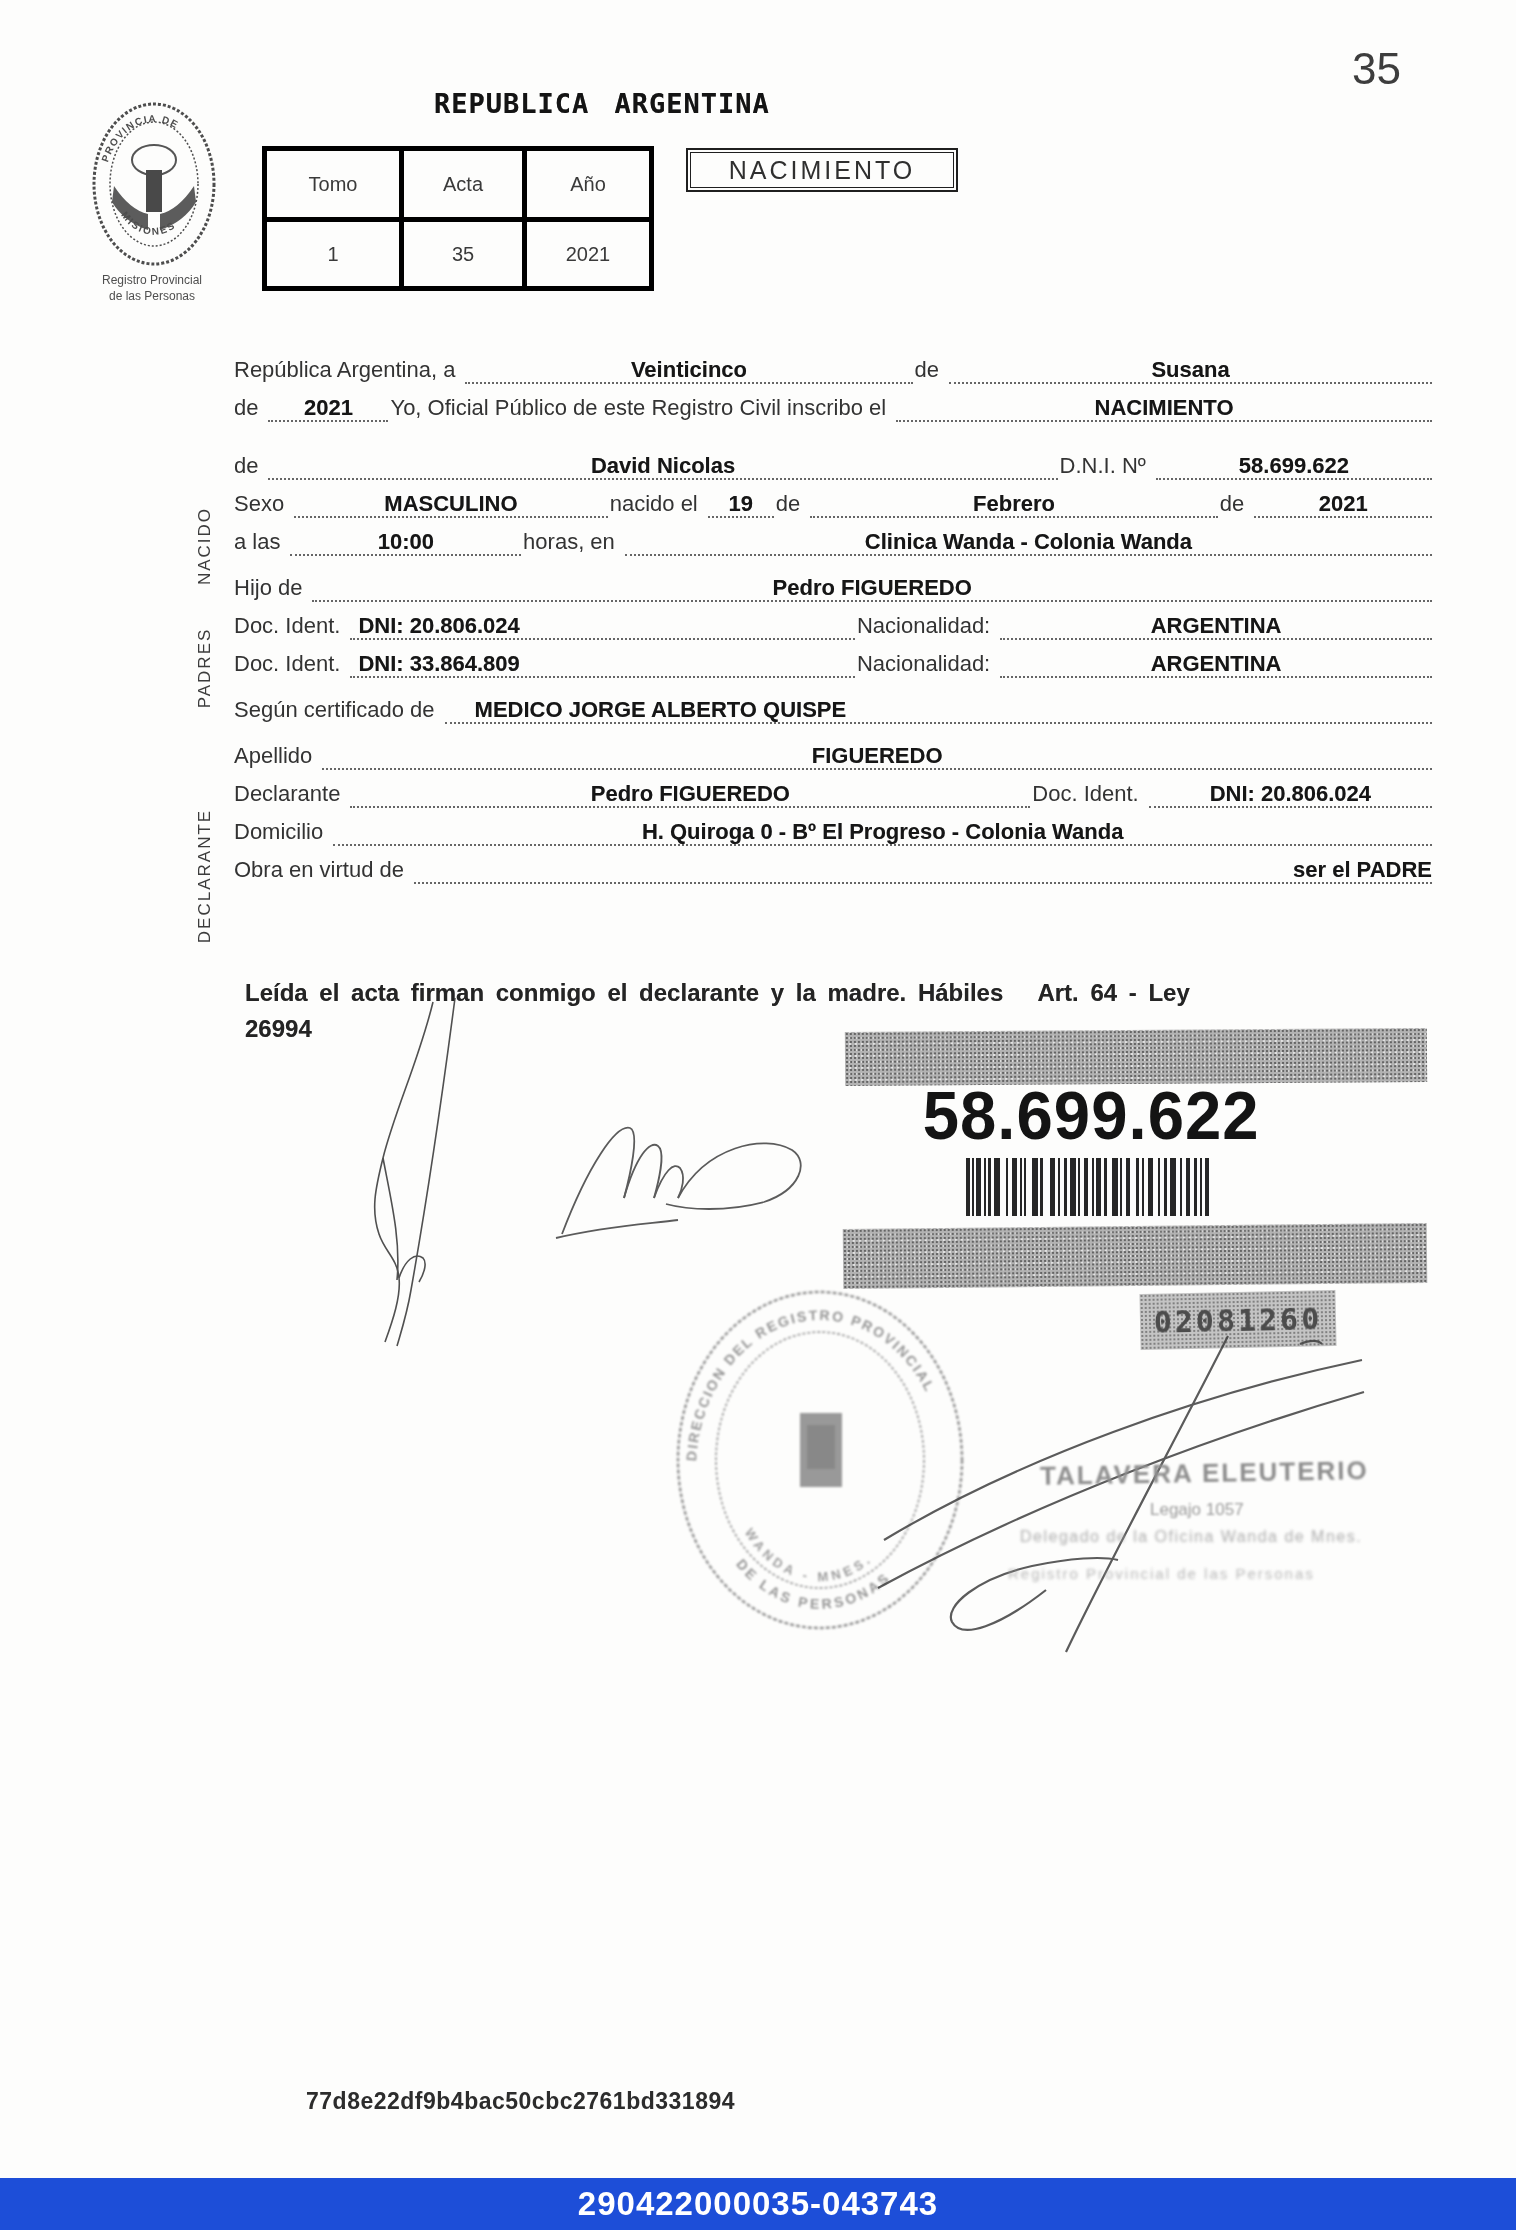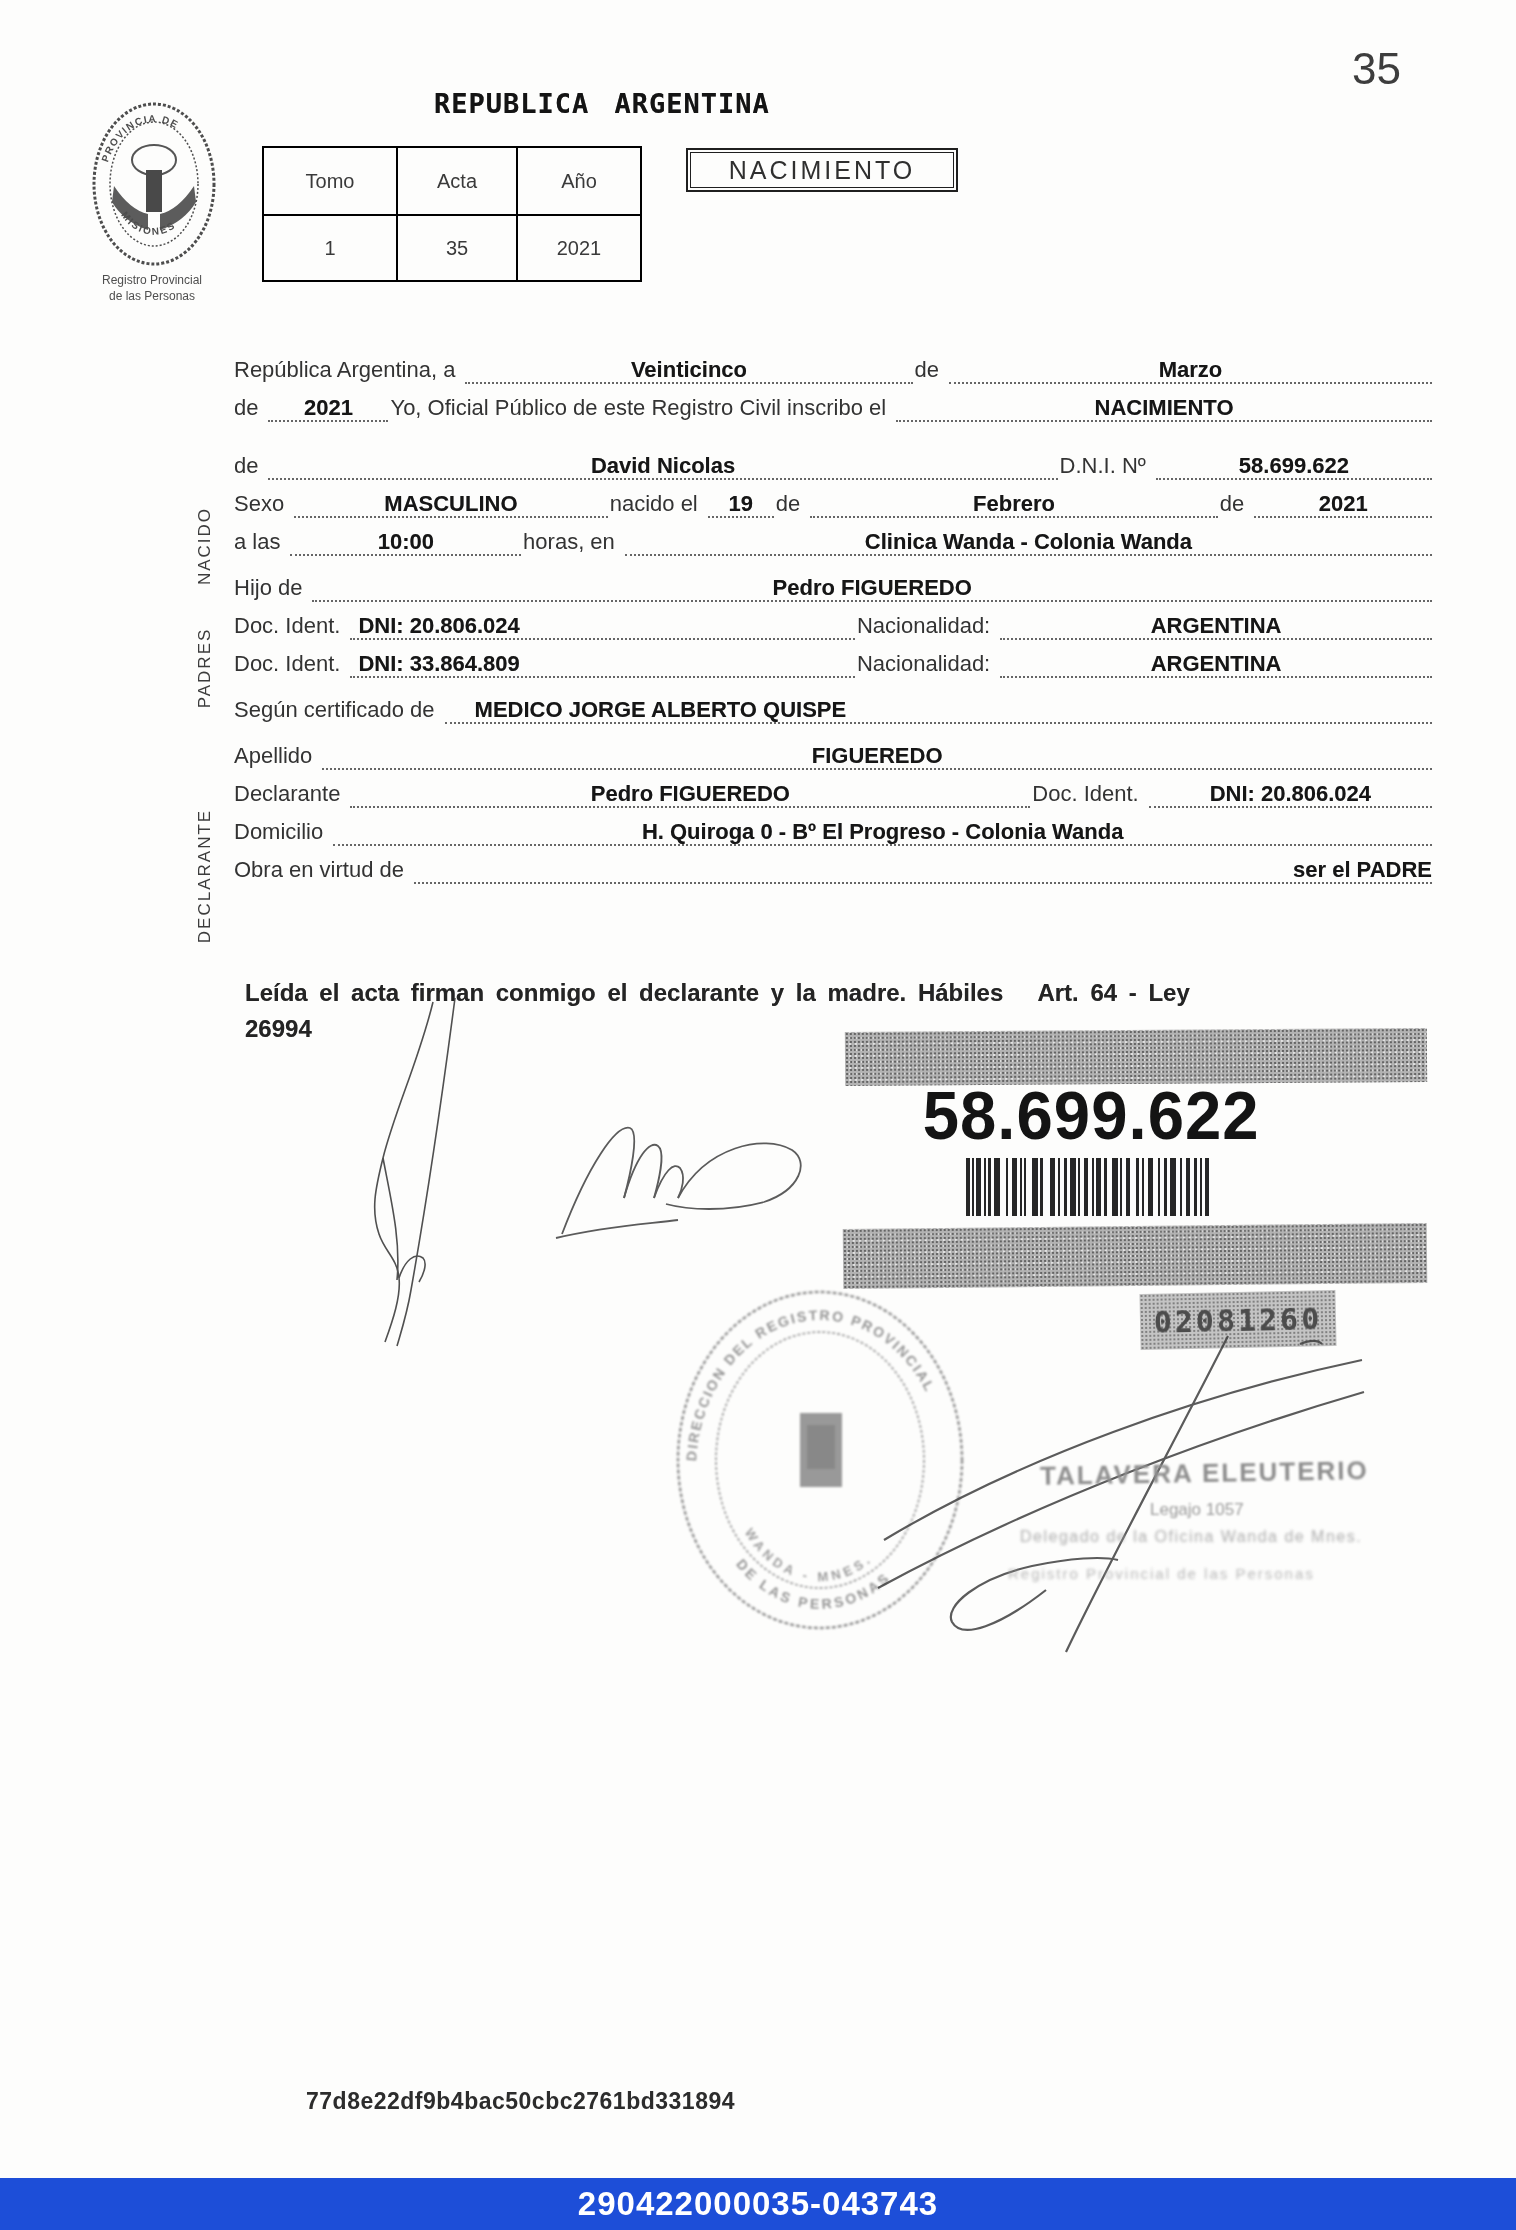--- a/index.html
+++ b/index.html
@@ -18,21 +18,21 @@
     font-size:12px; line-height:1.35; color:#4f4f4f; }
 
   
   .title { left:434px; top:88px; white-space:nowrap;
     font-family:"DejaVu Sans Mono", monospace; font-weight:bold;
     font-size:27px; letter-spacing:1px; word-spacing:8px; color:#141414;
     text-shadow:0 0 .6px rgba(0,0,0,.5); }
 
   
   .acta-table { left:262px; top:146px; border-collapse:collapse; }
-  .acta-table td { border:2px solid #000000; text-align:center; padding:16px;
+  .acta-table td { border:5px solid #000000; text-align:center; padding:16px;
     font-size:20px; color:#3a3a3a; }
   .acta-table tr:first-child td { height:34px; }
   .acta-table tr:last-child td { height:32px; }
   .col-tomo { width:100px; } .col-acta { width:86px; } .col-anio { width:90px; }
 
   
   .typebox { left:686px; top:148px; width:272px; height:44px;
     border:2px solid #1f1f1f; padding:2px; box-sizing:border-box; }
   .typebox-inner { width:100%; height:100%; border:1px solid #1f1f1f;
     box-sizing:border-box; display:flex; align-items:center; justify-content:center;
@@ -151,21 +151,21 @@
   <div class="abs side" style="left:135px; top:658px;">PADRES</div>
   <div class="abs side" style="left:135px; top:866px;">DECLARANTE</div>
 
   <div class="abs formwrap">
 
 
     <div class="frow">
       <span class="lbl">República Argentina, a</span>
       <span class="fld" style="flex:1">Veinticinco</span>
       <span class="lbl">de</span>
-      <span class="fld" style="flex:1.08">Marzo</span>
+      <span class="fld" style="flex:1.08">Susana</span>
     </div>
 
     <div class="frow">
       <span class="lbl">de</span>
       <span class="fld" style="width:120px">2021</span>
       <span class="lbl">Yo, Oficial Público de este Registro Civil inscribo el</span>
       <span class="fld" style="flex:1">NACIMIENTO</span>
     </div>
 
     <div class="frow mt-lg">

